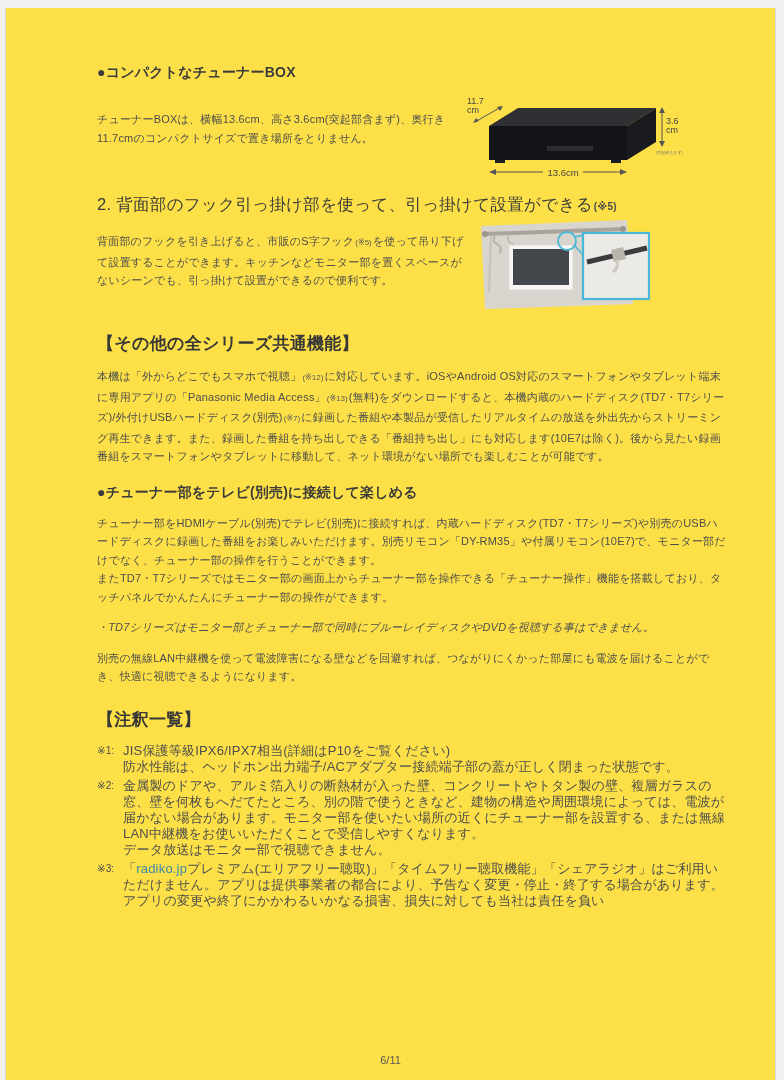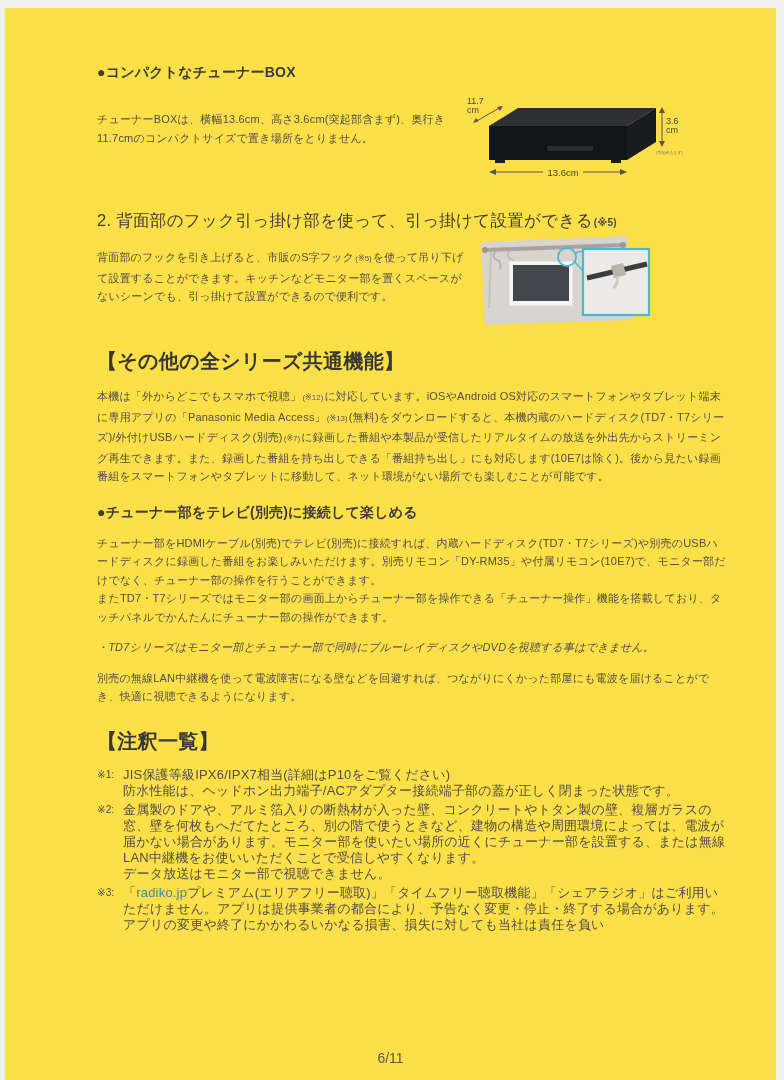--- a/index.html
+++ b/index.html
@@ -20,21 +20,21 @@
   }
   .content{
     padding:56px 48px 0 91px;
     color:#4a4a4a;
   }
   h2,h3,p{margin:0;}
   .h-section{
     font-size:16.5px;font-weight:500;color:#3b3b3b;letter-spacing:.3px;
   }
   .h-bracket{
-    font-size:20px;font-weight:700;color:#373737;letter-spacing:.3px;
+    font-size:17px;font-weight:700;color:#373737;letter-spacing:.3px;
   }
   .h-feature{
     font-size:14px;font-weight:700;color:#3b3b3b;letter-spacing:.2px;
   }
   .body-text{
     font-size:11px;line-height:18.5px;color:#4d4d4d;letter-spacing:.2px;
     text-align:left;
   }
   .pre{white-space:pre-line;}
   .nref{font-size:8px;color:#5a5a5a;letter-spacing:0;padding:0 1px;}
@@ -42,25 +42,25 @@
   .nref-line{display:block;font-size:10px;font-weight:700;line-height:16px;margin-top:4px;}
   .row{display:flex;align-items:flex-start;}
   .row .body-text{flex:0 0 auto;}
   .fig{flex:0 0 auto;}
   .fn-row{display:flex;align-items:flex-start;}
   .fn-label{flex:0 0 26px;font-size:10.3px;line-height:16px;color:#4d4d4d;}
   .fn-text{flex:1;font-size:13px;line-height:16px;color:#4d4d4d;letter-spacing:.2px;}
   .link{color:#3a87ad;text-decoration:none;cursor:pointer;}
   .page-number{
     position:absolute;left:0;right:0;bottom:22px;
-    text-align:center;font-size:14px;color:#555555;
+    text-align:center;font-size:11px;color:#555555;
   }
   
   .mt-tuner-row{margin-top:28px;}
-  .mt-sec2{margin-top:20px;}
+  .mt-sec2{margin-top:4px;}
   .mt-sec2-row{margin-top:16px;}
   .mt-common{margin-top:18px;}
   .mt-f0h{margin-top:20px;}
   .mt-body{margin-top:12px;}
   .mt-f1h{margin-top:18px;}
   .mt-f1note{margin-top:12px;font-style:italic;}
   .mt-f2h{margin-top:22px;}
   .mt-f2body{margin-top:14px;}
   .mt-f3h{margin-top:24px;}
   .mt-notesh{margin-top:22px;}

